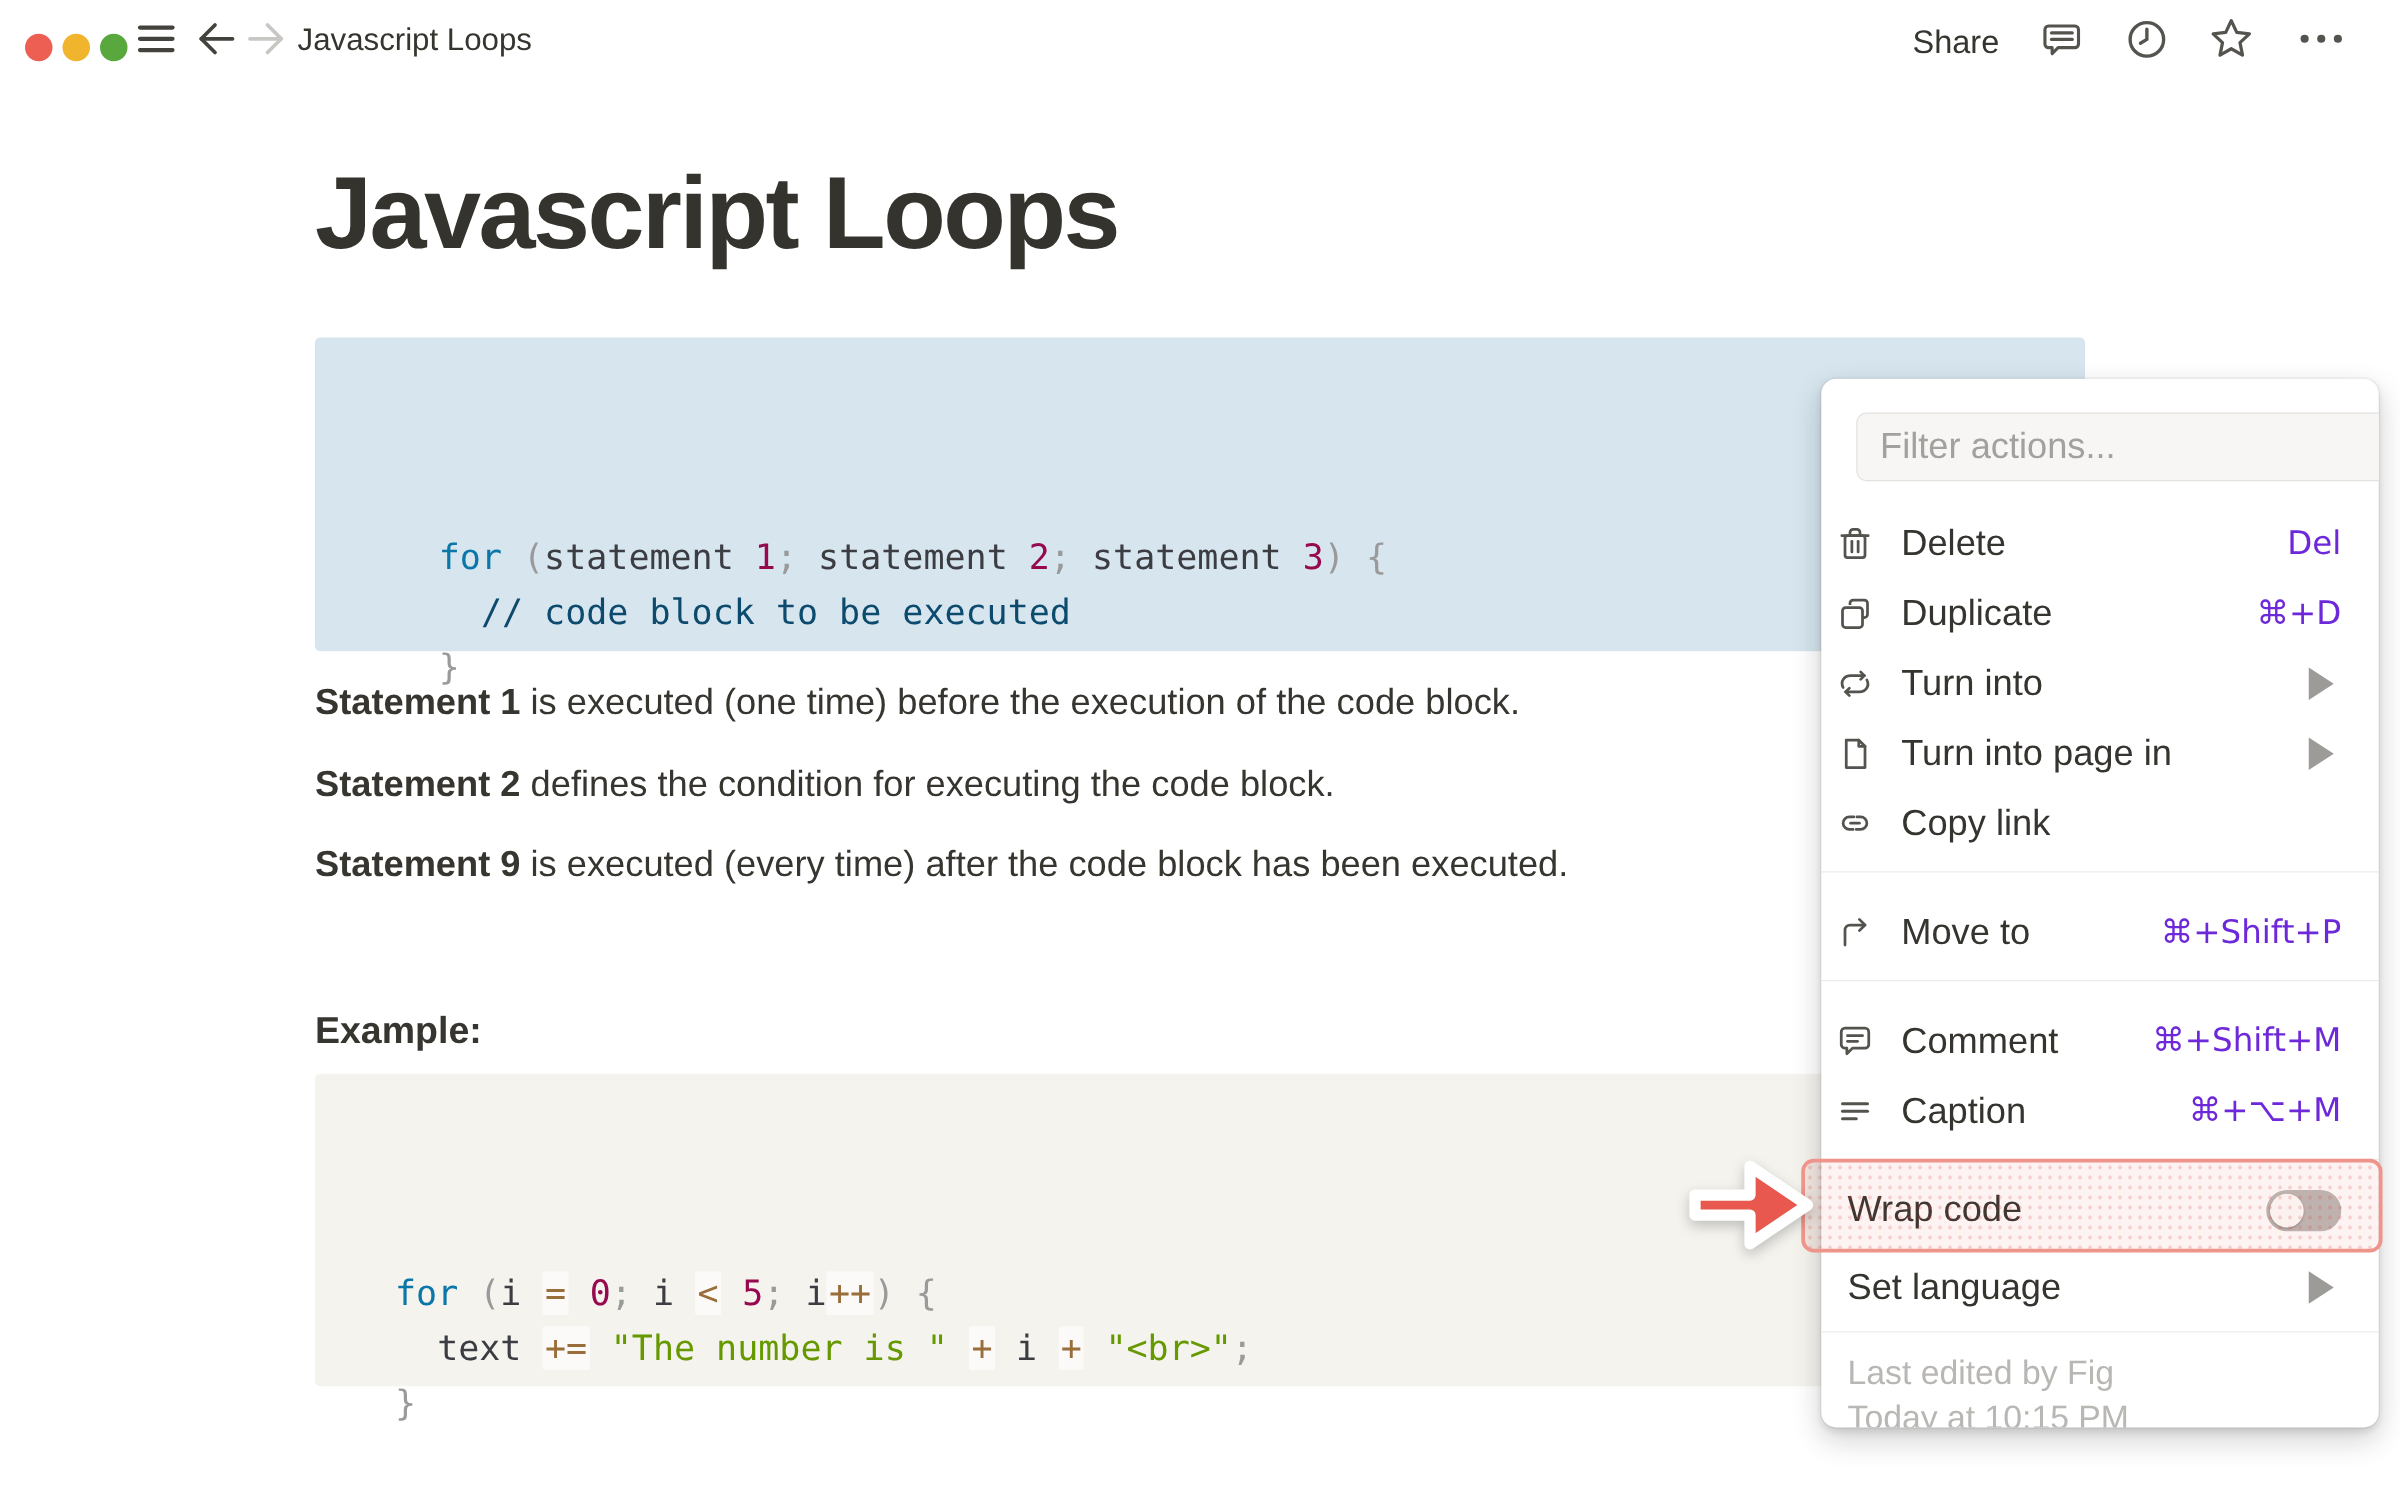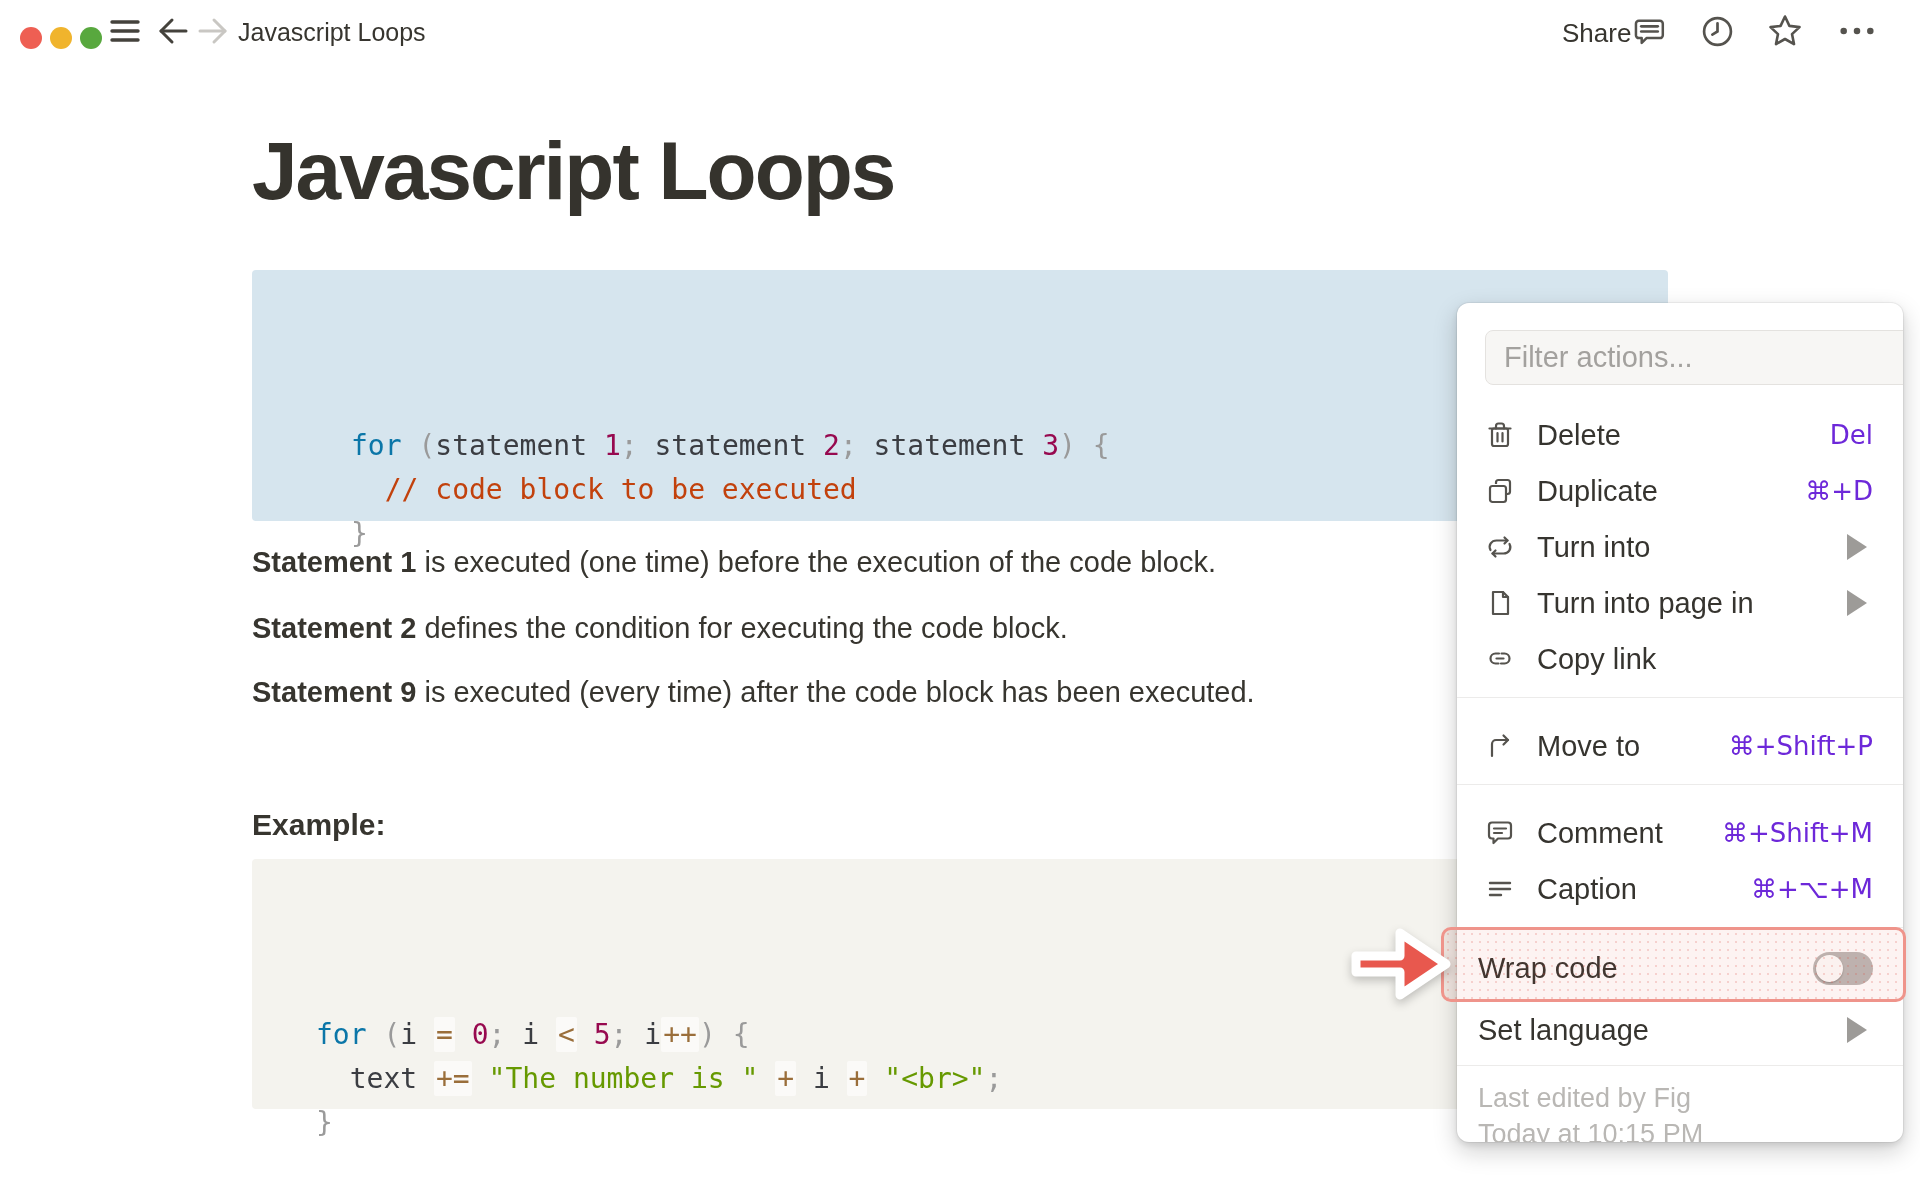--- a/index.html
+++ b/index.html
@@ -7,53 +7,53 @@
   body { background:#fff; font-family:"Liberation Sans", sans-serif; color:#37352f; position:relative; }
 
   
   .toolbar { position:absolute; top:0; left:0; width:1920px; height:64px; background:#fff; }
   .traffic { position:absolute; top:27px; width:22px; height:22px; border-radius:50%; }
   .t-red   { left:20px;  background:#ee5f53; }
   .t-yel   { left:50px;  background:#f0b42d; }
   .t-grn   { left:80px;  background:#58a83e; }
   .tb-icon { position:absolute; top:14px; width:34px; height:34px; display:flex; align-items:center; justify-content:center; }
   .tb-title { position:absolute; left:238px; top:18px; font-size:25px; font-weight:500; color:#37352f; white-space:nowrap; }
-  .tb-share { position:absolute; left:1562px; top:18px; font-size:26px; color:#37352f; }
+  .tb-share { position:absolute; left:1530px; top:18px; font-size:26px; color:#37352f; }
   svg.ic { display:block; }
 
   
   .page-title { position:absolute; left:252px; top:124px; font-size:82px; font-weight:700; letter-spacing:-2px; color:#35332d; white-space:nowrap; }
 
   .code-block { position:absolute; left:252px; width:1416px; border-radius:4px;
                 font-family:"DejaVu Sans Mono", monospace; font-size:28px; line-height:44px; white-space:pre; }
   .code-block .inner { padding:66px 64px; }
   #code0 { top:270px;  height:251px; background:#d6e5ee;padding-left:35px; }
   #code1 { top:859px;  height:250px; background:#f4f3ee; }
   .tk-kw  { color:#0b76a8; }
   .tk-pl  { color:#3b3d42; }
   .tk-pu  { color:#9a9a9a; }
   .tk-num { color:#97094f; }
-  .tk-com { color:#c2410c; }
+  .tk-com { color:#0c4a6e; }
   .tk-str { color:#669900; }
   .tk-op  { color:#9a6e3a; background:rgba(255,255,255,0.6); border-radius:2px; padding:1px 2px; }
 
   .para { position:absolute; left:252px; font-size:29px; color:#37352f; white-space:nowrap; }
   .para b { font-weight:700;margin-top:12px; }
   #para0 { top:546px; } #para1 { top:612px; } #para2 { top:676px; }
   .example-h { position:absolute; left:252px; top:808px; font-size:30px; font-weight:700; color:#37352f; }
 
   
   .menu { position:absolute; left:1457px; top:303px; width:446px; height:839px; background:#fff;
           border-radius:12px; overflow:hidden;
           box-shadow:0 0 0 1px rgba(15,15,15,0.05), 0 3px 6px rgba(15,15,15,0.1), 0 9px 24px rgba(15,15,15,0.2); }
   .filter-input { display:block; margin:27px 28px 22px 28px; width:470px; height:55px;
                   background:#f7f6f4; border:1.5px solid #e4e2df; border-radius:8px;
                   font-family:"Liberation Sans", sans-serif; font-size:29px; color:#37352f; padding:0 18px; outline:none; }
   .filter-input::placeholder { color:#a3a19e; }
-  .mrow { display:flex; align-items:center; height:56px; padding:0 30px 0 28px; font-size:29px; color:#36342f;text-align:right; }
+  .mrow { display:flex; align-items:center; height:56px; padding:0 30px 0 12px; font-size:29px; color:#36342f;text-align:right; }
   .mrow .micon { width:30px; height:30px; margin-right:22px; flex:none; display:flex; align-items:center; justify-content:center; }
   .mrow .mlabel { white-space:nowrap; }
   .mrow .sp { flex:1; }
   .shortcut { font-family:"DejaVu Sans", sans-serif; font-size:26px; color:#6d28d9; white-space:nowrap; }
   .subarrow { width:0; height:0; border-left:20px solid #9d9b98; border-top:13px solid transparent; border-bottom:13px solid transparent; margin-right:6px; }
   .menu-divider { height:1px; background:#ecebea; }
   .d1,.d2 { margin:10px 0 20px 0; }
   .d3 { margin:10px 0 6px 0; }
   .d4 { margin:7px 0 14px 0; }
   .mrow.noicon { padding-left:21px; }

